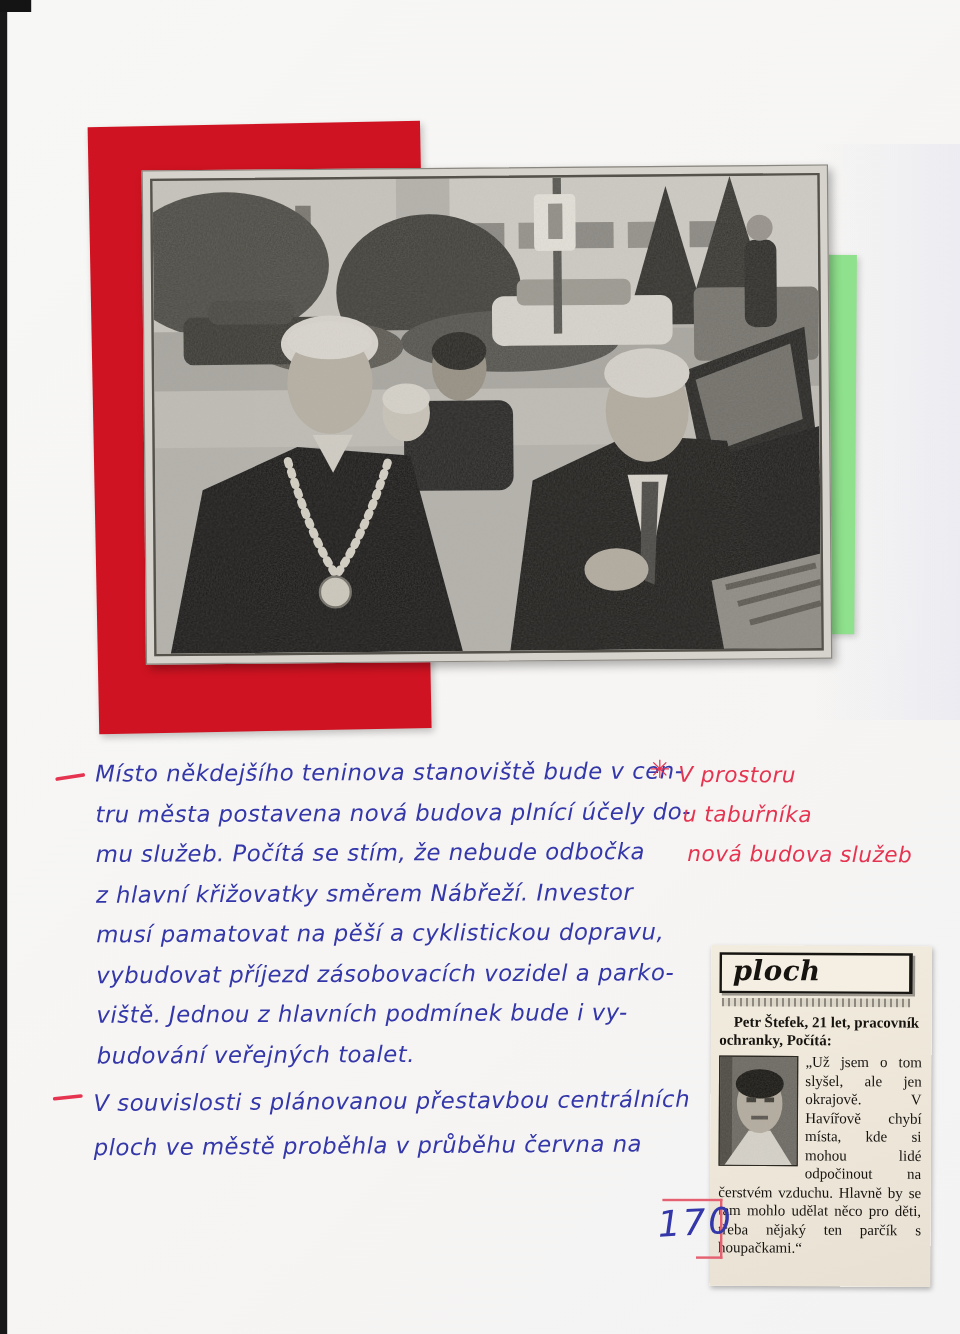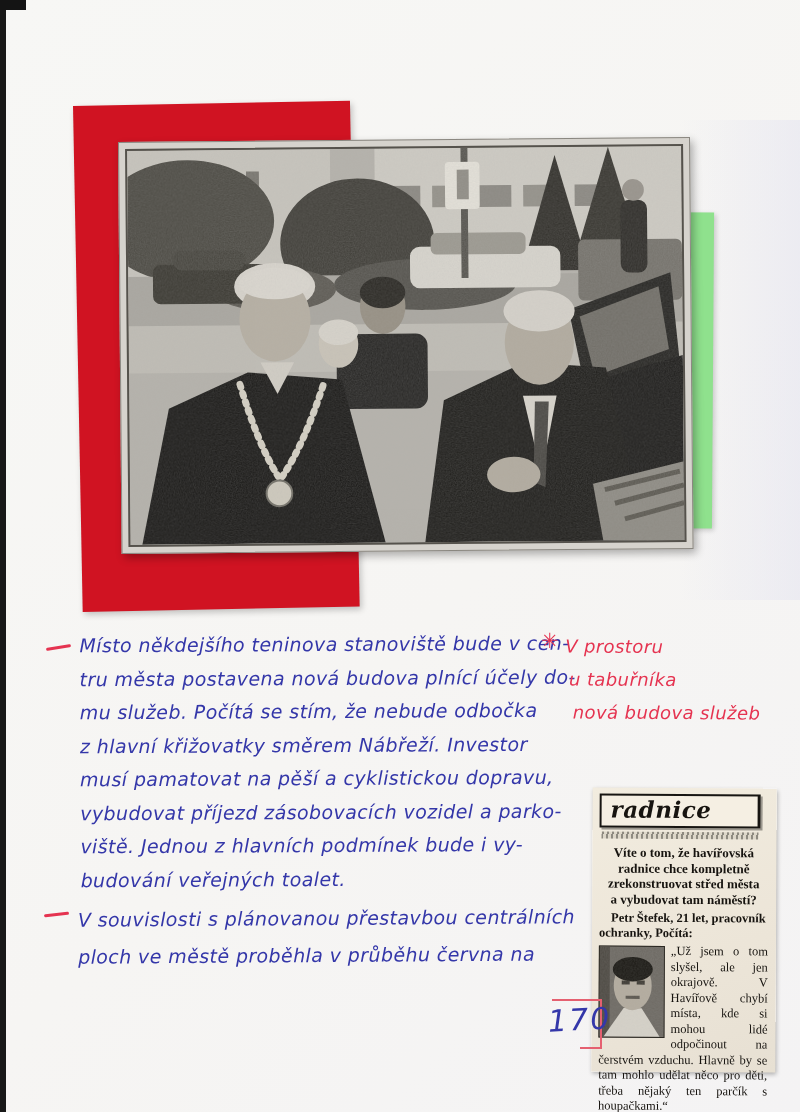--- a/index.html
+++ b/index.html
@@ -201,29 +201,23 @@
   </div>
 
   <div class="dash dash2"></div>
   <div class="hw para2">
     <div class="line">V souvislosti s plánovanou přestavbou centrálních</div>
     <div class="line">ploch ve městě proběhla v průběhu června na</div>
   </div>
 
   <div class="clipping">
     <div class="masthead-box">
-      <div class="masthead">radnice</div>
+      <div class="masthead">ploch</div>
     </div>
     <div class="hatch"></div>
-    <div class="question">
-      <div>Víte o tom, že havířovská</div>
-      <div>radnice chce kompletně</div>
-      <div>zrekonstruovat střed města</div>
-      <div>a vybudovat tam náměstí?</div>
-    </div>
     <div class="attribution">
       <div class="aline">Petr Štefek, 21 let, pracovník</div>
       <div class="aline">ochranky, Počítá:</div>
     </div>
     <div class="quote-block">
       <div class="portrait">
         <svg viewBox="0 0 64 88" preserveAspectRatio="none">
           <defs>
             <filter id="grain2">
                 <feTurbulence type="fractalNoise" baseFrequency="0.9" numOctaves="2"></feTurbulence>

